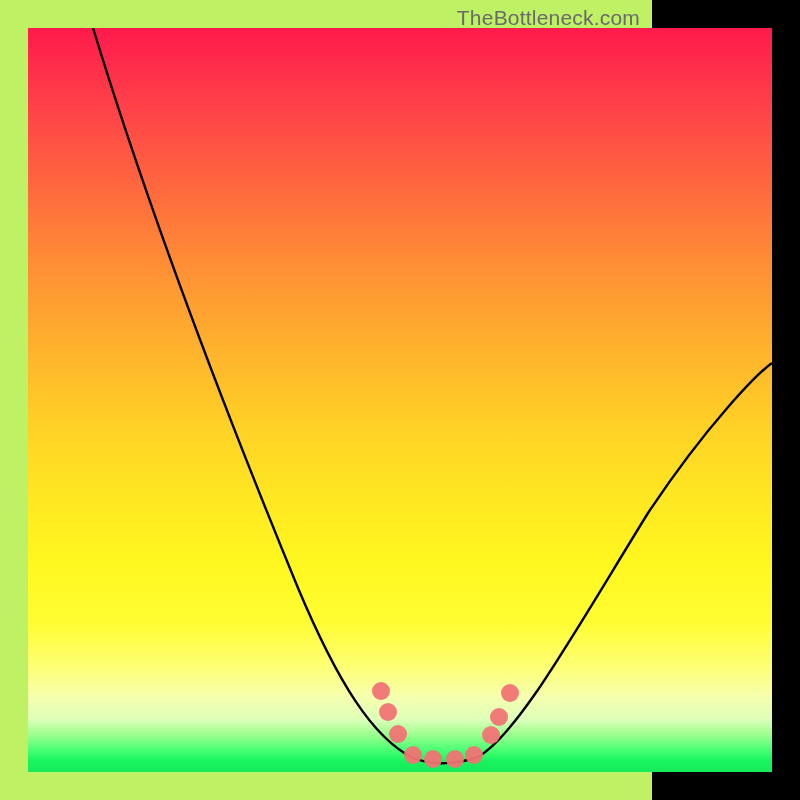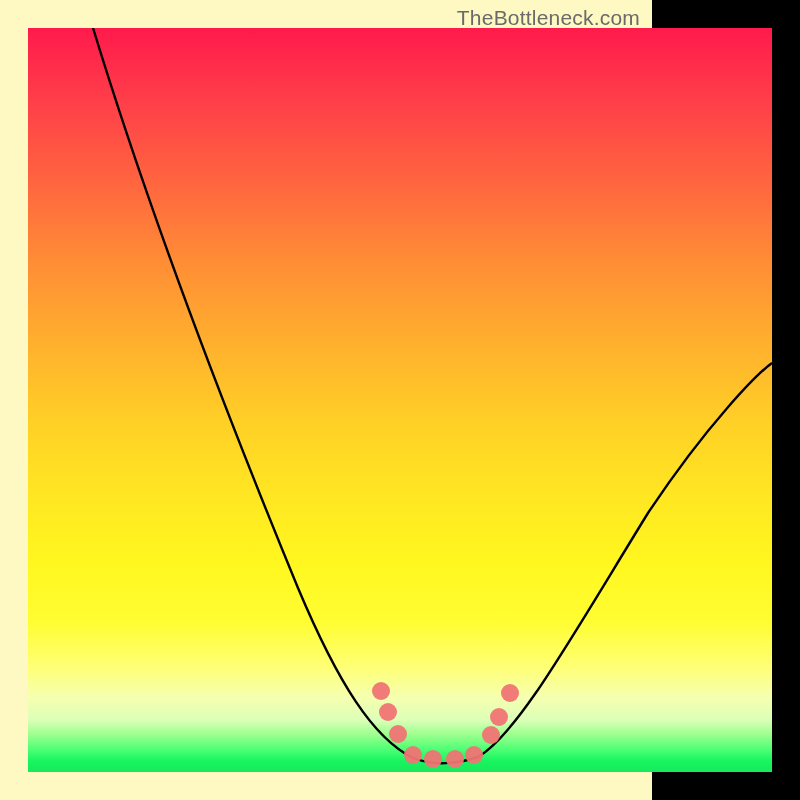--- a/index.html
+++ b/index.html
@@ -8,21 +8,21 @@
     width: 800px;
     height: 800px;
     background: #000;
     overflow: hidden;
     font-family: Arial, Helvetica, sans-serif;
   }
   .stage {
     position: relative;
     width: 652px;
     height: 800px;
-    background: #fef9c3;
+    background: #bef264;
   }
   .plot-area {
     position: absolute;
     left: 28px;
     top: 28px;
     width: 744px;
     height: 744px;
     
     background: linear-gradient(
       to bottom,

